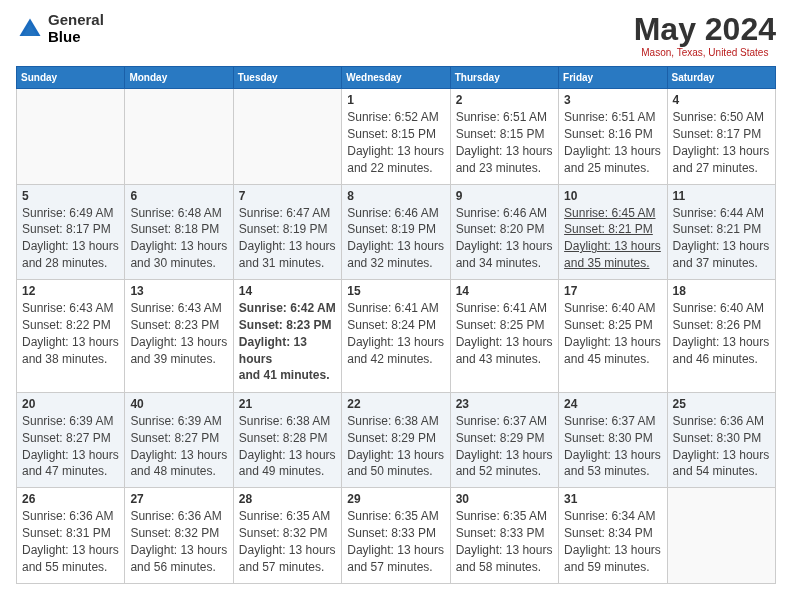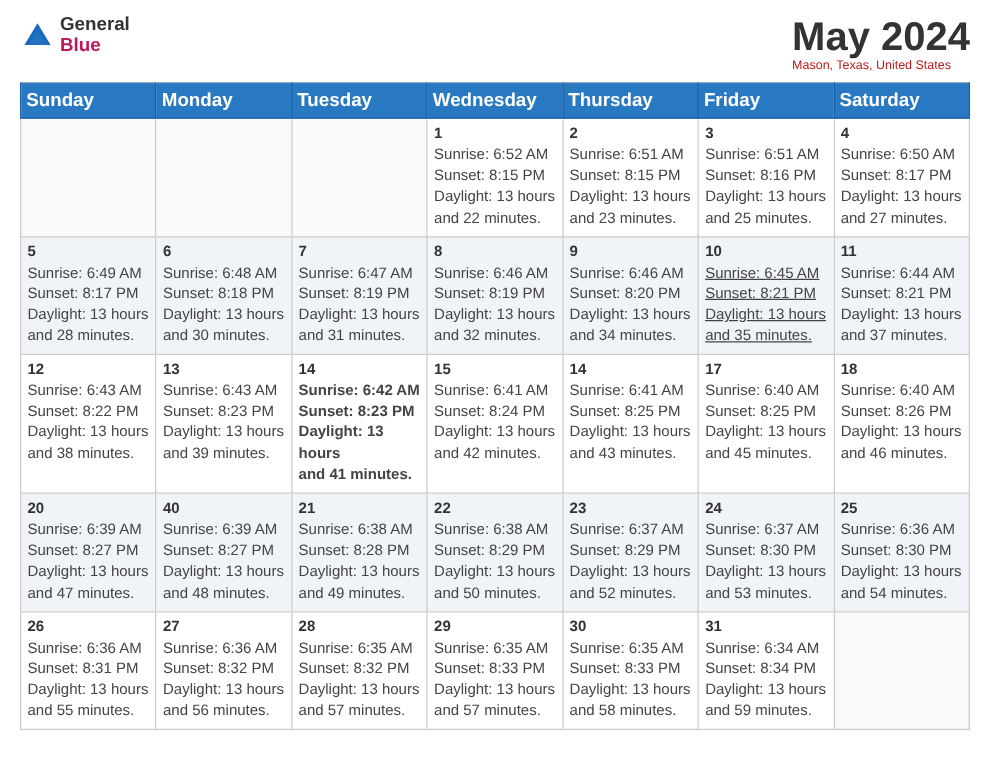--- a/index.html
+++ b/index.html
@@ -34,28 +34,28 @@
       line-height: 1.1;
     }
     .logo-general {
       font-size: 15px;
       font-weight: bold;
       color: #333;
     }
     .logo-blue {
       font-size: 15px;
       font-weight: bold;
-      color: #be185d;
+      color: #000000;
     }
     .logo-icon {
       width: 28px;
       height: 28px;
     }
     .title-block {
-      text-align: left;
+      text-align: center;
     }
     .title-month {
       font-size: 32px;
       font-weight: bold;
       color: #333;
       line-height: 1.1;
     }
     .title-location {
       font-size: 10px;
       color: #b91c1c;
@@ -63,21 +63,21 @@
     .calendar {
       flex: 1;
       border: 1px solid #ccc;
       border-collapse: collapse;
       width: 100%;
       table-layout: fixed;
     }
     .calendar th {
       background-color: #2979c2;
       color: #fff;
-      font-size: 15px;
+      font-size: 10px;
       font-weight: bold;
       padding: 5px 4px;
       text-align: left;
       border: 1px solid #1a5fa8;
     }
     .calendar td {
       vertical-align: top;
       border: 1px solid #ccc;
       padding: 4px 5px;
       font-size: 10px;

